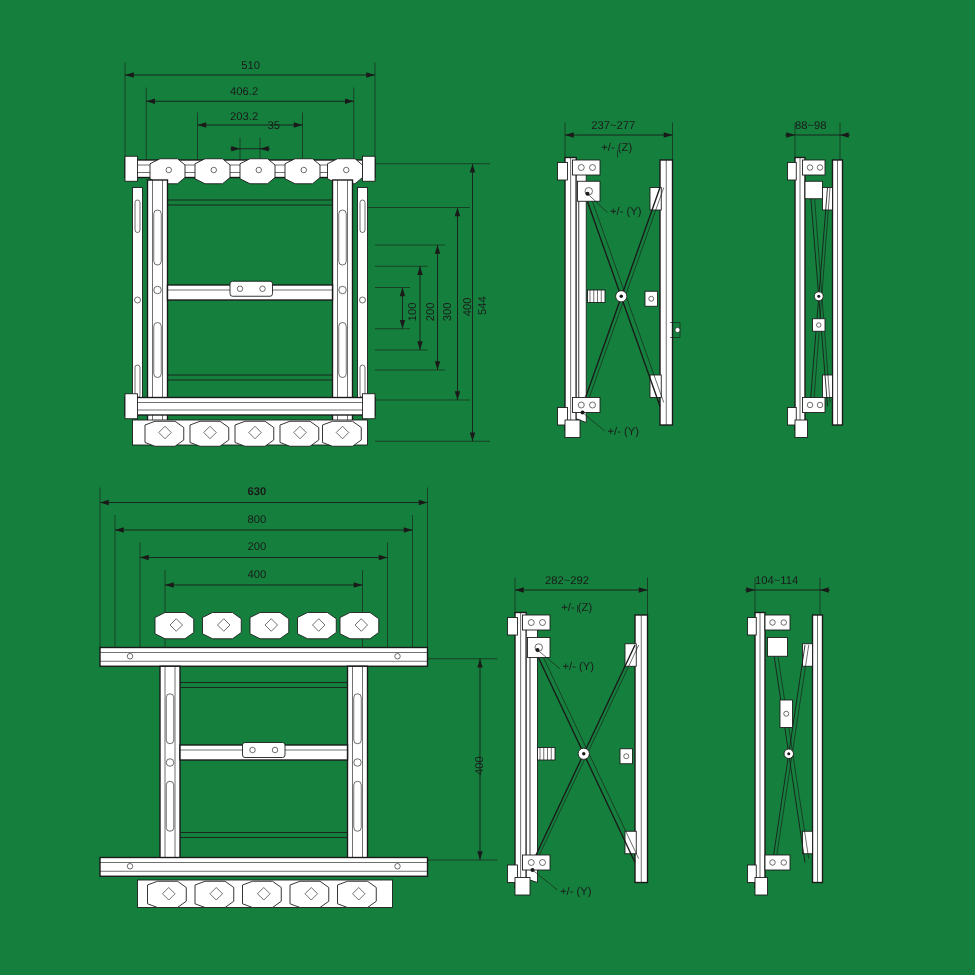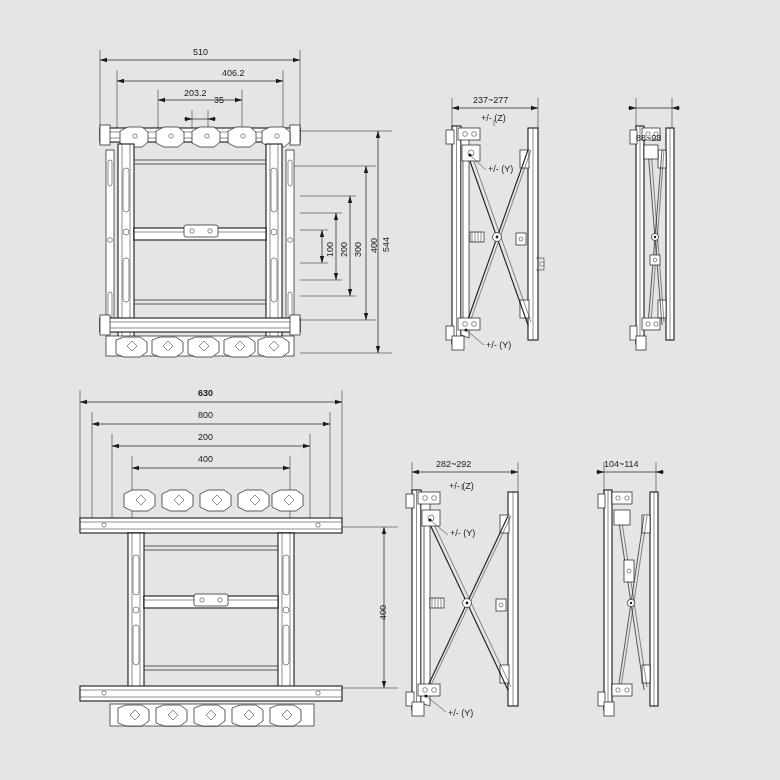--- a/index.html
+++ b/index.html
@@ -1,20 +1,20 @@
 <!DOCTYPE html>
 <html><head>
 <meta charset="utf-8">
 <style>
   html,body{margin:0;padding:0;background:#ffffff;}
   body{font-family:"Liberation Sans",sans-serif;}
   #sheet{
     position:relative;
     width:780px;height:780px;
-    background:#e5e5e5;
+    background:#15803d;
     overflow:hidden;
   }
   .lbl{
     position:absolute;
     font-size:9px;
     color:#1a1a1a;
     white-space:nowrap;
     line-height:1;
   }
   .lbl.rot{
@@ -448,36 +448,36 @@
       <circle class="ln vthin wfill" cx="618" cy="690" r="2.2"></circle>
       <circle class="ln vthin wfill" cx="627" cy="690" r="2.2"></circle>
       <rect class="ln thin wfill" x="604" y="702" width="10" height="14"></rect>
       <rect class="ln thin wfill" x="624" y="560" width="10" height="22"></rect>
       <circle class="ln vthin wfill" cx="629" cy="571" r="2"></circle>
     </g>
 
   </svg>
 
   <div class="lbl" style="left:193px;top:48px;">510</div>
-  <div class="lbl" style="left:184px;top:69px;margin-left:38px;">406.2</div>
+  <div class="lbl" style="left:184px;top:69px;">406.2</div>
   <div class="lbl" style="left:184px;top:89px;text-align:center;">203.2</div>
   <div class="lbl" style="left:194px;top:96px;margin-left:20px;">35</div>
 
   <div class="lbl rot" style="left:382px;top:252px;">544</div>
   <div class="lbl rot" style="left:370px;top:253px;">400</div>
   <div class="lbl rot" style="left:354px;top:257px;">300</div>
   <div class="lbl rot" style="left:340px;top:257px;">200</div>
   <div class="lbl rot" style="left:326px;top:257px;">100</div>
 
   <div class="lbl" style="left:473px;top:96px;">237~277</div>
   <div class="lbl" style="left:481px;top:114px;">+/- (Z)</div>
   <div class="lbl" style="left:488px;top:165px;">+/- (Y)</div>
   <div class="lbl" style="left:486px;top:341px;">+/- (Y)</div>
 
-  <div class="lbl" style="left:636px;top:96px;margin-top:38px;">88~98</div>
+  <div class="lbl" style="left:636px;top:96px;">88~98</div>
 
   <div class="lbl" style="left:198px;top:389px;font-weight:bold;">630</div>
   <div class="lbl" style="left:198px;top:411px;">800</div>
   <div class="lbl" style="left:198px;top:433px;">200</div>
   <div class="lbl" style="left:198px;top:455px;">400</div>
   <div class="lbl rot" style="left:379px;top:620px;">400</div>
 
   <div class="lbl" style="left:436px;top:460px;">282~292</div>
   <div class="lbl" style="left:449px;top:482px;">+/- (Z)</div>
   <div class="lbl" style="left:450px;top:529px;">+/- (Y)</div>

